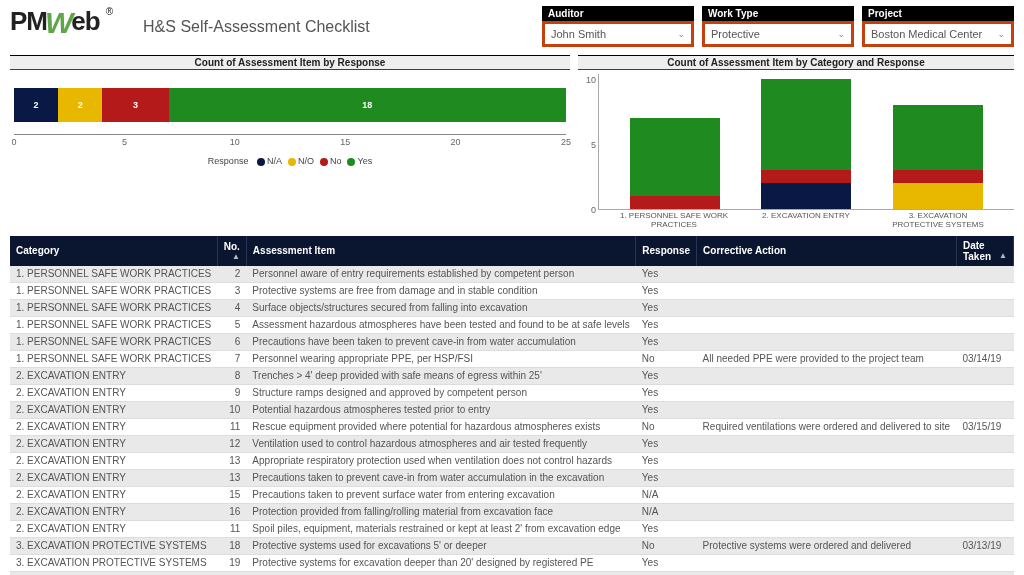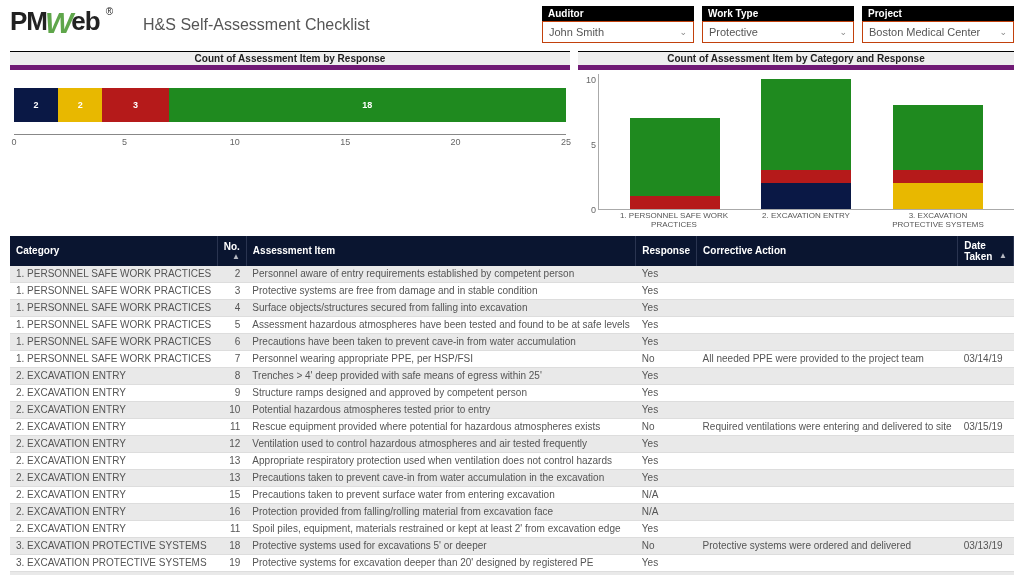--- a/index.html
+++ b/index.html
@@ -6,27 +6,27 @@
   body { font-family: "Segoe UI", Arial, sans-serif; font-size: 11px; color: #222; background: #fff; width: 1024px; }
   .header { display: flex; align-items: flex-start; padding: 6px 10px 4px 10px; gap: 20px; }
   .logo { display: flex; align-items: flex-start; gap: 2px; }
   .logo-text { font-size: 26px; font-weight: 700; letter-spacing: -1px; color: #222; }
   .logo-w { color: #5fa64b; font-style: italic; font-size: 30px; font-weight: 700; margin: 0 -4px; }
   .logo-reg { font-size: 10px; vertical-align: top; margin-left: 4px; }
   .page-title { font-size: 16px; color: #555; margin-left: 10px; align-self: center; font-weight: 300; }
   .filters { margin-left: auto; display: flex; gap: 8px; }
   .filter { width: 152px; }
   .filter-label { background: #000; color: #fff; font-size: 10px; padding: 2px 6px; font-weight: 600; }
-  .filter-box { border: 1px solid #c2410c; padding: 4px 6px; display: flex; justify-content: space-between; align-items: center; font-size: 11px; color: #555; font-weight: 500; cursor: pointer; }
+  .filter-box { border: 3px solid #c2410c; padding: 4px 6px; display: flex; justify-content: space-between; align-items: center; font-size: 11px; color: #555; font-weight: 500; cursor: pointer; }
   .chev { font-size: 9px; color: #888; }
   .charts { display: flex; gap: 8px; padding: 0 10px; margin-top: 4px; }
   .chart-panel { border-top: 1px solid #000; position: relative; }
   .chart-panel.left { width: 560px; }
   .chart-panel.right { flex: 1; }
-  .chart-title { text-align: center; font-size: 10px; font-weight: 600; background: #eee; border-bottom: 5px solid #701a75; padding: 1px 0; }
+  .chart-title { text-align: center; font-size: 10px; font-weight: 600; background: #eee; border-bottom: 1px solid #701a75; padding: 1px 0; }
   .stacked-h { position: relative; height: 100px; padding: 18px 4px 0 4px; }
   .hbar { display: flex; height: 34px; width: 100%; }
   .seg { display: flex; align-items: center; justify-content: center; color: #fff; font-size: 9px; font-weight: 700; }
   .axis-h { position: relative; height: 20px; border-top: 1px solid #888; margin-top: 12px; }
   .tick { position: absolute; transform: translateX(-50%); font-size: 9px; color: #666; top: 2px; }
   .legend { text-align: center; font-size: 9px; color: #444; margin-top: 2px; }
   .lg-sw { display: inline-block; width: 8px; height: 8px; border-radius: 50%; margin: 0 2px 0 6px; vertical-align: middle; }
   .vchart { display: flex; height: 140px; }
   .yaxis { width: 20px; position: relative; }
   .ytick { position: absolute; right: 2px; font-size: 9px; color: #666; transform: translateY(50%); }
@@ -97,20 +97,24 @@
           <div class="seg" style="background: rgb(31, 138, 31); width: 72%;">18</div>
         </div>
       <div class="axis-h" id="haxis">
           <span class="tick" style="left: 0%;">0</span>
           <span class="tick" style="left: 20%;">5</span>
           <span class="tick" style="left: 40%;">10</span>
           <span class="tick" style="left: 60%;">15</span>
           <span class="tick" style="left: 80%;">20</span>
           <span class="tick" style="left: 100%;">25</span>
         </div>
+      <div class="legend">
+        <span>Response</span>
+        <span id="legend-items"><span class="lg-sw" style="background: rgb(10, 24, 69);"></span><span>N/A</span><span class="lg-sw" style="background: rgb(232, 184, 0);"></span><span>N/O</span><span class="lg-sw" style="background: rgb(181, 26, 26);"></span><span>No</span><span class="lg-sw" style="background: rgb(31, 138, 31);"></span><span>Yes</span></span>
+      </div>
     </div>
   </div>
   <div class="chart-panel right">
     <div class="chart-title">Count of Assessment Item by Category and Response</div>
     <div class="vchart">
       <div class="yaxis" id="yaxis">
           <span class="ytick" style="bottom: 0px;">0</span>
           <span class="ytick" style="bottom: 65px;">5</span>
           <span class="ytick" style="bottom: 130px;">10</span>
         </div>
@@ -228,21 +232,21 @@
           <td class="col-item">Potential hazardous atmospheres tested prior to entry</td>
           <td class="col-resp">Yes</td>
           <td class="col-corr"></td>
           <td class="col-date"></td>
         </tr>
         <tr>
           <td class="col-cat">2. EXCAVATION ENTRY</td>
           <td class="col-no">11</td>
           <td class="col-item">Rescue equipment provided where potential for hazardous atmospheres exists</td>
           <td class="col-resp">No</td>
-          <td class="col-corr">Required ventilations were entering and delivered to site</td>
+          <td class="col-corr">Required ventilations were ordered and delivered to site</td>
           <td class="col-date">03/15/19</td>
         </tr>
         <tr>
           <td class="col-cat">2. EXCAVATION ENTRY</td>
           <td class="col-no">12</td>
           <td class="col-item">Ventilation used to control hazardous atmospheres and air tested frequently</td>
           <td class="col-resp">Yes</td>
           <td class="col-corr"></td>
           <td class="col-date"></td>
         </tr>

